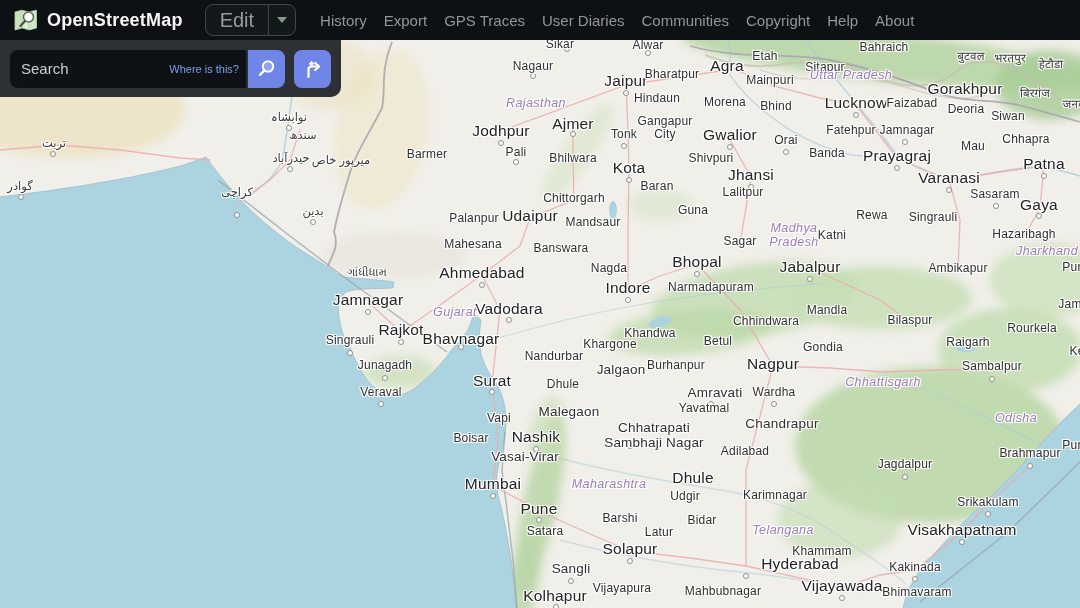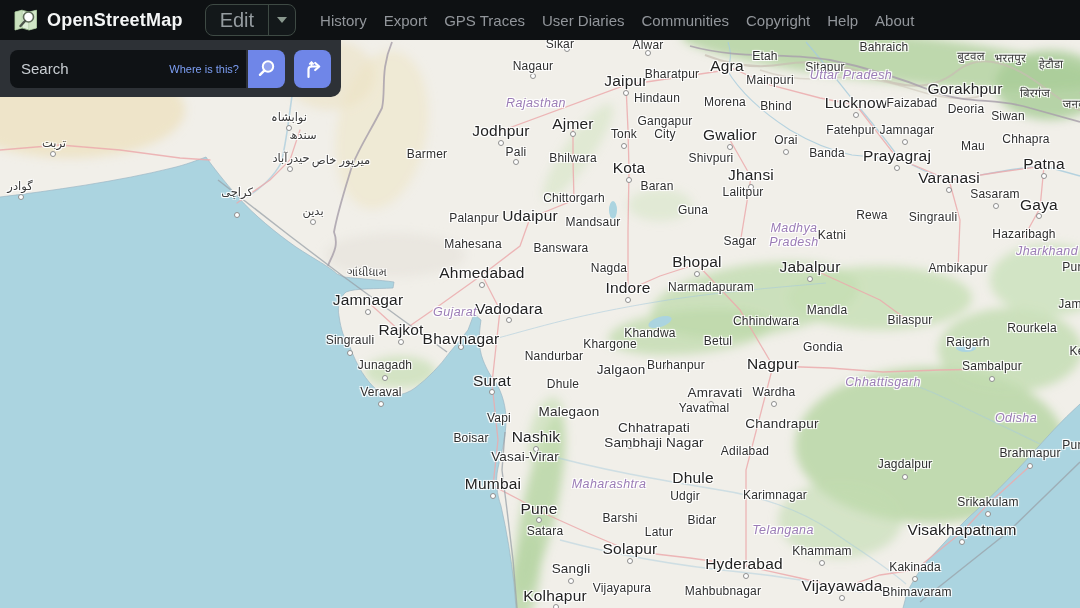--- a/index.html
+++ b/index.html
@@ -330,21 +330,21 @@
         <div class="lbl " style="left: 775px; top: 496px;">Karimnagar</div>
         <div class="lbl " style="left: 988px; top: 503px;">Srikakulam</div>
         <div class="lbl sz1" style="left: 539px; top: 509px;">Pune</div>
         <div class="lbl " style="left: 620px; top: 519px;">Barshi</div>
         <div class="lbl " style="left: 659px; top: 513px; margin-top: 20px;">Latur</div>
         <div class="lbl " style="left: 702px; top: 521px;">Bidar</div>
         <div class="lbl sz1" style="left: 962px; top: 530px;">Visakhapatnam</div>
         <div class="lbl " style="left: 545px; top: 532px;">Satara</div>
         <div class="lbl sz1" style="left: 630px; top: 549px;">Solapur</div>
         <div class="lbl " style="left: 822px; top: 552px;">Khammam</div>
-        <div class="lbl sz1" style="left: 732px; top: 564px; padding-left: 24px;">Hyderabad</div>
+        <div class="lbl sz1" style="left: 788px; top: 564px; padding-left: 24px;">Hyderabad</div>
         <div class="lbl " style="left: 915px; top: 568px;">Kakinada</div>
         <div class="lbl sz2" style="left: 571px; top: 569px;">Sangli</div>
         <div class="lbl sz1" style="left: 842px; top: 586px;">Vijayawada</div>
         <div class="lbl sz1" style="left: 555px; top: 596px;">Kolhapur</div>
         <div class="lbl " style="left: 622px; top: 589px;">Vijayapura</div>
         <div class="lbl " style="left: 723px; top: 592px;">Mahbubnagar</div>
         <div class="lbl " style="left: 917px; top: 593px;">Bhimavaram</div>
         <div class="lbl " style="left: 1072px; top: 268px;">Pur</div>
         <div class="lbl " style="left: 1070px; top: 305px;">Jam</div>
         <div class="lbl " style="left: 1077px; top: 352px;">Ke</div>

